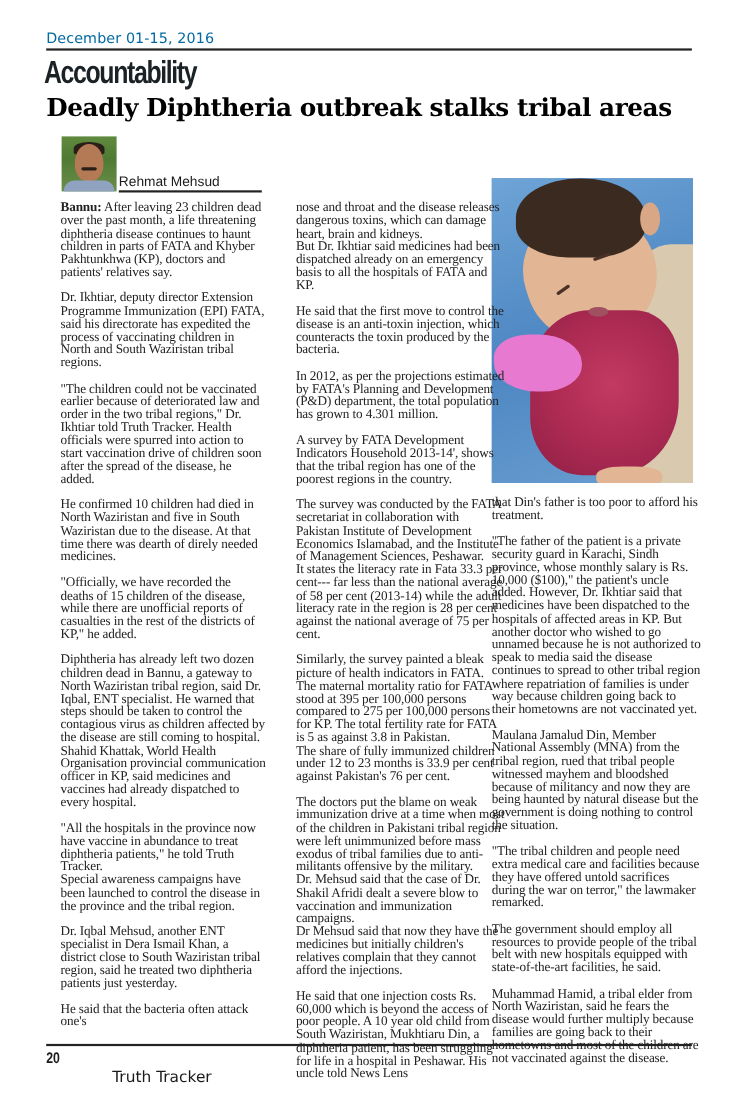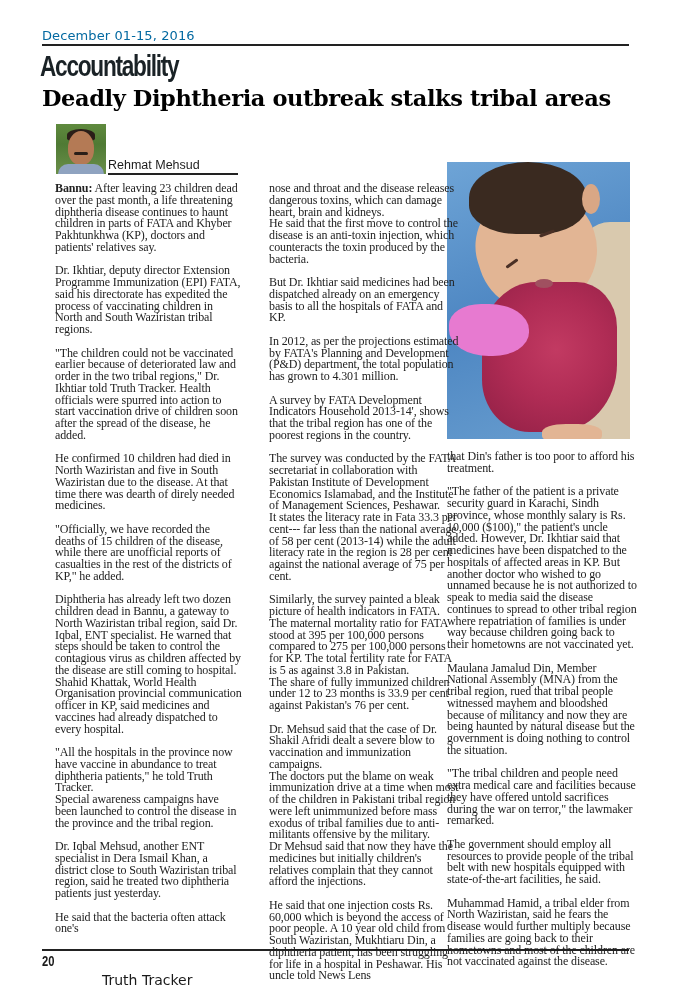--- a/index.html
+++ b/index.html
@@ -85,30 +85,30 @@
   <p class="tight">Diphtheria has already left two dozen children dead in Bannu, a gateway to North Waziristan tribal region, said Dr. Iqbal, ENT specialist. He warned that steps should be taken to control the contagious virus as children affected by the disease are still coming to hospital.</p>
   <p>Shahid Khattak, World Health Organisation provincial communication officer in KP, said medicines and vaccines had already dispatched to every hospital.</p>
   <p class="tight">"All the hospitals in the province now have vaccine in abundance to treat diphtheria patients," he told Truth Tracker.</p>
   <p>Special awareness campaigns have been launched to control the disease in the province and the tribal region.</p>
   <p>Dr. Iqbal Mehsud, another ENT specialist in Dera Ismail Khan, a district close to South Waziristan tribal region, said he treated two diphtheria patients just yesterday.</p>
   <p class="tight">He said that the bacteria often attack one's</p>
 </div>
 
 <div class="col col2">
   <p class="tight">nose and throat and the disease releases dangerous toxins, which can damage heart, brain and kidneys.</p>
+  <p>But Dr. Ikhtiar said medicines had been dispatched already on an emergency basis to all the hospitals of FATA and KP.</p>
   <p>He said that the first move to control the disease is an anti-toxin injection, which counteracts the toxin produced by the bacteria.</p>
-  <p>But Dr. Ikhtiar said medicines had been dispatched already on an emergency basis to all the hospitals of FATA and KP.</p>
   <p>In 2012, as per the projections estimated by FATA's Planning and Development (P&amp;D) department, the total population has grown to 4.301 million.</p>
   <p>A survey by FATA Development Indicators Household 2013-14', shows that the tribal region has one of the poorest regions in the country.</p>
   <p class="tight">The survey was conducted by the FATA secretariat in collaboration with Pakistan Institute of Development Economics Islamabad, and the Institute of Management Sciences, Peshawar.</p>
   <p>It states the literacy rate in Fata 33.3 per cent--- far less than the national average of 58 per cent (2013-14) while the adult literacy rate in the region is 28 per cent against the national average of 75 per cent.</p>
   <p class="tight">Similarly, the survey painted a bleak picture of health indicators in FATA. The maternal mortality ratio for FATA stood at 395 per 100,000 persons compared to 275 per 100,000 persons for KP. The total fertility rate for FATA is 5 as against 3.8 in Pakistan.</p>
   <p>The share of fully immunized children under 12 to 23 months is 33.9 per cent against Pakistan's 76 per cent.</p>
+  <p class="tight">The doctors put the blame on weak immunization drive at a time when most of the children in Pakistani tribal region were left unimmunized before mass exodus of tribal families due to anti-militants offensive by the military.</p>
   <p class="tight">Dr. Mehsud said that the case of Dr. Shakil Afridi dealt a severe blow to vaccination and immunization campaigns.</p>
-  <p class="tight">The doctors put the blame on weak immunization drive at a time when most of the children in Pakistani tribal region were left unimmunized before mass exodus of tribal families due to anti-militants offensive by the military.</p>
   <p>Dr Mehsud said that now they have the medicines but initially children's relatives complain that they cannot afford the injections.</p>
   <p class="tight">He said that one injection costs Rs. 60,000 which is beyond the access of poor people. A 10 year old child from South Waziristan, Mukhtiaru Din, a diphtheria patient, has been struggling for life in a hospital in Peshawar. His uncle told News Lens</p>
 </div>
 
 <div class="col col3">
   <p>that Din's father is too poor to afford his treatment.</p>
   <p>"The father of the patient is a private security guard in Karachi, Sindh province, whose monthly salary is Rs. 10,000 ($100)," the patient's uncle added. However, Dr. Ikhtiar said that medicines have been dispatched to the hospitals of affected areas in KP. But another doctor who wished to go unnamed because he is not authorized to speak to media said the disease continues to spread to other tribal region where repatriation of families is under way because children going back to their hometowns are not vaccinated yet.</p>
   <p>Maulana Jamalud Din, Member National Assembly (MNA) from the tribal region, rued that tribal people witnessed mayhem and bloodshed because of militancy and now they are being haunted by natural disease but the government is doing nothing to control the situation.</p>
   <p>"The tribal children and people need extra medical care and facilities because they have offered untold sacrifices during the war on terror," the lawmaker remarked.</p>
   <p>The government should employ all resources to provide people of the tribal belt with new hospitals equipped with state-of-the-art facilities, he said.</p>

